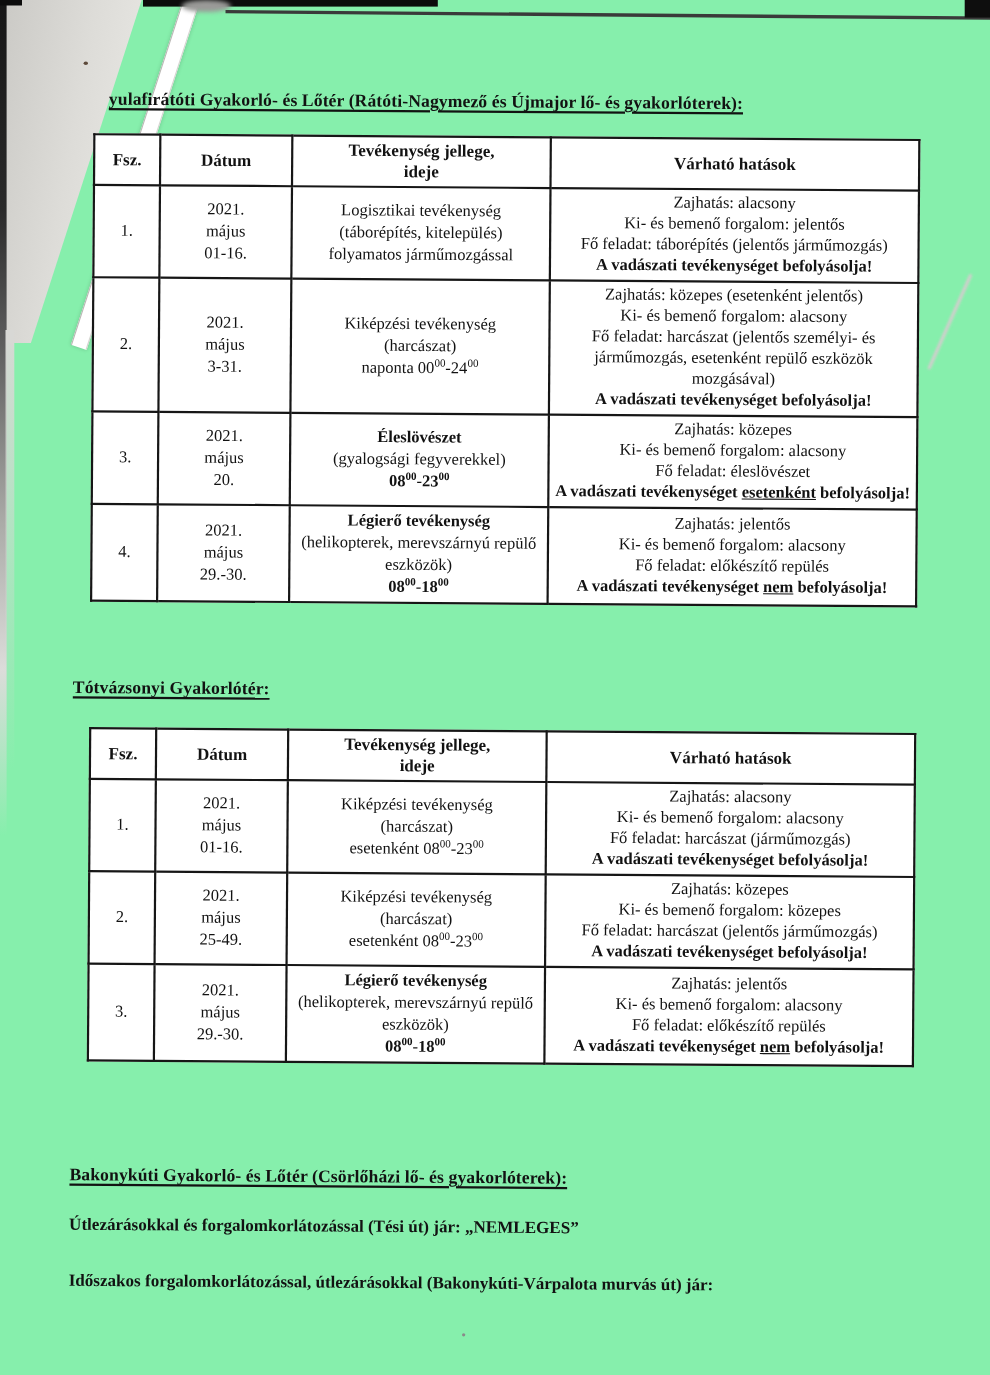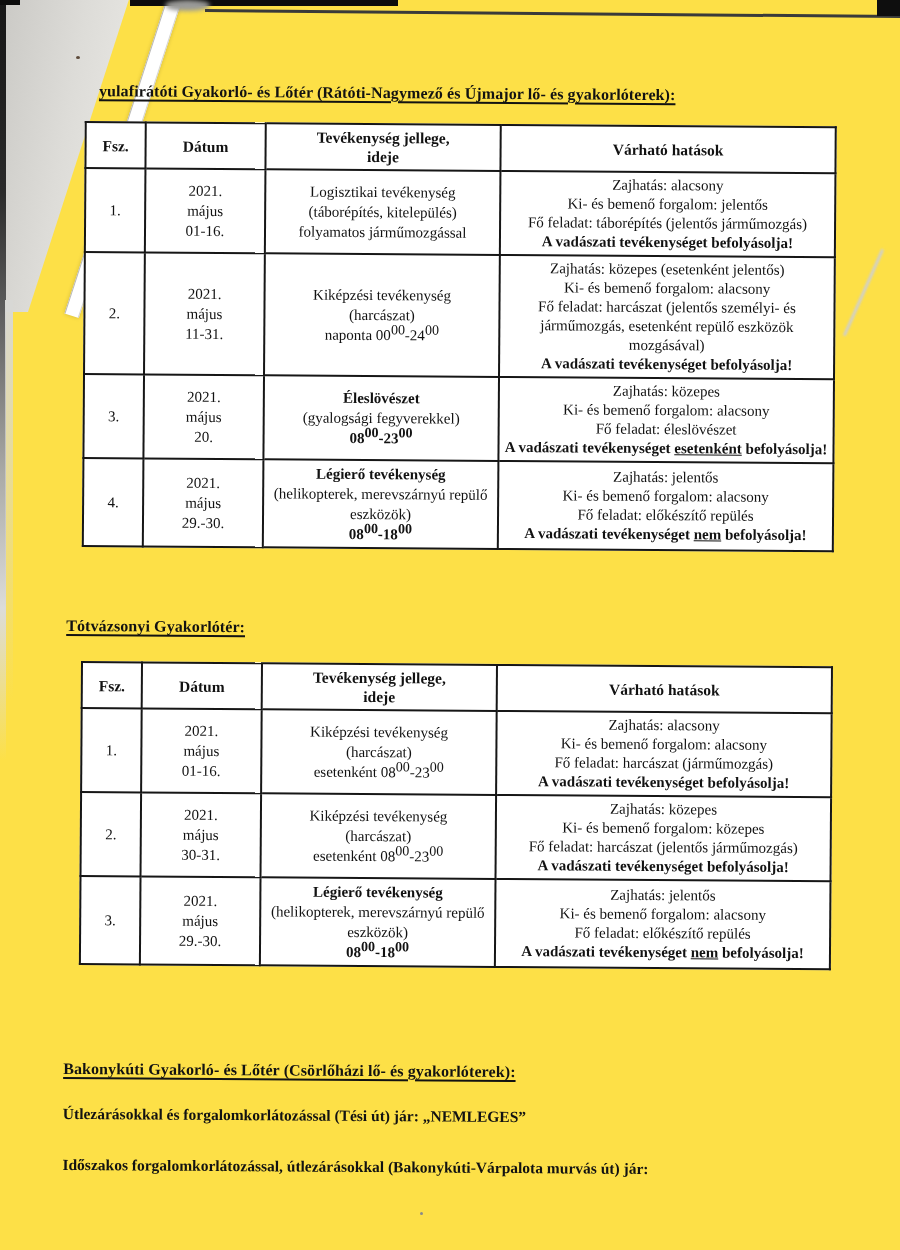--- a/index.html
+++ b/index.html
@@ -1,33 +1,33 @@
 <!DOCTYPE html>
 <html><head>
 <meta charset="utf-8">
 <style>
   html,body{margin:0;padding:0;background:#ffffff;}
-  .page{position:relative;width:900px;height:1250px;background:#fde047;overflow:hidden;
+  .page{position:relative;width:900px;height:1250px;background:#86efac;overflow:hidden;
         font-family:"Liberation Serif","DejaVu Serif",serif;color:#121212;}
   .content{position:absolute;inset:0;transform:rotate(0.4deg);transform-origin:80px 90px;}
 
   .sec-heading{position:absolute;margin:0;font-size:16px;font-weight:bold;
                text-decoration:underline;text-decoration-thickness:2px;text-underline-offset:3px;
                letter-spacing:0.1px;white-space:nowrap;}
   .para{position:absolute;margin:0;font-size:15.5px;font-weight:bold;white-space:nowrap;}
 
   table.doc-table{position:absolute;left:85px;width:750px;border-collapse:collapse;
                   table-layout:fixed;font-size:15px;background:#fff;}
   .doc-table th,.doc-table td{border:2px solid #161616;text-align:center;vertical-align:middle;
                               padding:3px 4px;}
   .doc-table th{font-size:15.5px;line-height:19px;}
   .ln{line-height:19px;}
   .lnw{line-height:20px;}
   .b{font-weight:bold;}
-  sup{font-size:14px;line-height:0;vertical-align:super;}
+  sup{font-size:10px;line-height:0;vertical-align:super;}
 
   
   .art{position:absolute;}
   .top-bar{left:130px;top:0;width:268px;height:6px;background:#0c0c0c;}
   .top-bar2{left:0;top:0;width:20px;height:5px;background:#0c0c0c;}
   .top-line{left:205px;top:9px;width:700px;height:2.5px;background:#3a3a3a;
             transform:rotate(0.5deg);transform-origin:left center;}
   .top-right-block{left:877px;top:0;width:23px;height:16px;background:#0e0e0e;}
   .top-smudge{left:165px;top:0;width:45px;height:11px;background:#9a9a98;border-radius:50%;filter:blur(2px);}
 
@@ -98,21 +98,21 @@
               <div class="ln">Ki- és bemenő forgalom: jelentős</div>
               <div class="ln">Fő feladat: táborépítés (jelentős járműmozgás)</div>
               <div class="ln b">A vadászati tevékenységet befolyásolja!</div>
             </td>
           </tr>
           <tr>
             <td>2.</td>
             <td>
               <div class="lnw">2021.</div>
               <div class="lnw">május</div>
-              <div class="lnw">11-31.</div>
+              <div class="lnw">3-31.</div>
             </td>
             <td>
               <div class="lnw">Kiképzési tevékenység</div>
               <div class="lnw">(harcászat)</div>
               <div class="lnw">naponta 00<sup>00</sup>-24<sup>00</sup></div>
             </td>
             <td>
               <div class="ln">Zajhatás: közepes (esetenként jelentős)</div>
               <div class="ln">Ki- és bemenő forgalom: alacsony</div>
               <div class="ln">Fő feladat: harcászat (jelentős személyi- és járműmozgás, esetenként repülő eszközök mozgásával)</div>
@@ -193,21 +193,21 @@
               <div class="ln">Ki- és bemenő forgalom: alacsony</div>
               <div class="ln">Fő feladat: harcászat (járműmozgás)</div>
               <div class="ln b">A vadászati tevékenységet befolyásolja!</div>
             </td>
           </tr>
           <tr>
             <td>2.</td>
             <td>
               <div class="lnw">2021.</div>
               <div class="lnw">május</div>
-              <div class="lnw">30-31.</div>
+              <div class="lnw">25-49.</div>
             </td>
             <td>
               <div class="lnw">Kiképzési tevékenység</div>
               <div class="lnw">(harcászat)</div>
               <div class="lnw">esetenként 08<sup>00</sup>-23<sup>00</sup></div>
             </td>
             <td>
               <div class="ln">Zajhatás: közepes</div>
               <div class="ln">Ki- és bemenő forgalom: közepes</div>
               <div class="ln">Fő feladat: harcászat (jelentős járműmozgás)</div>

